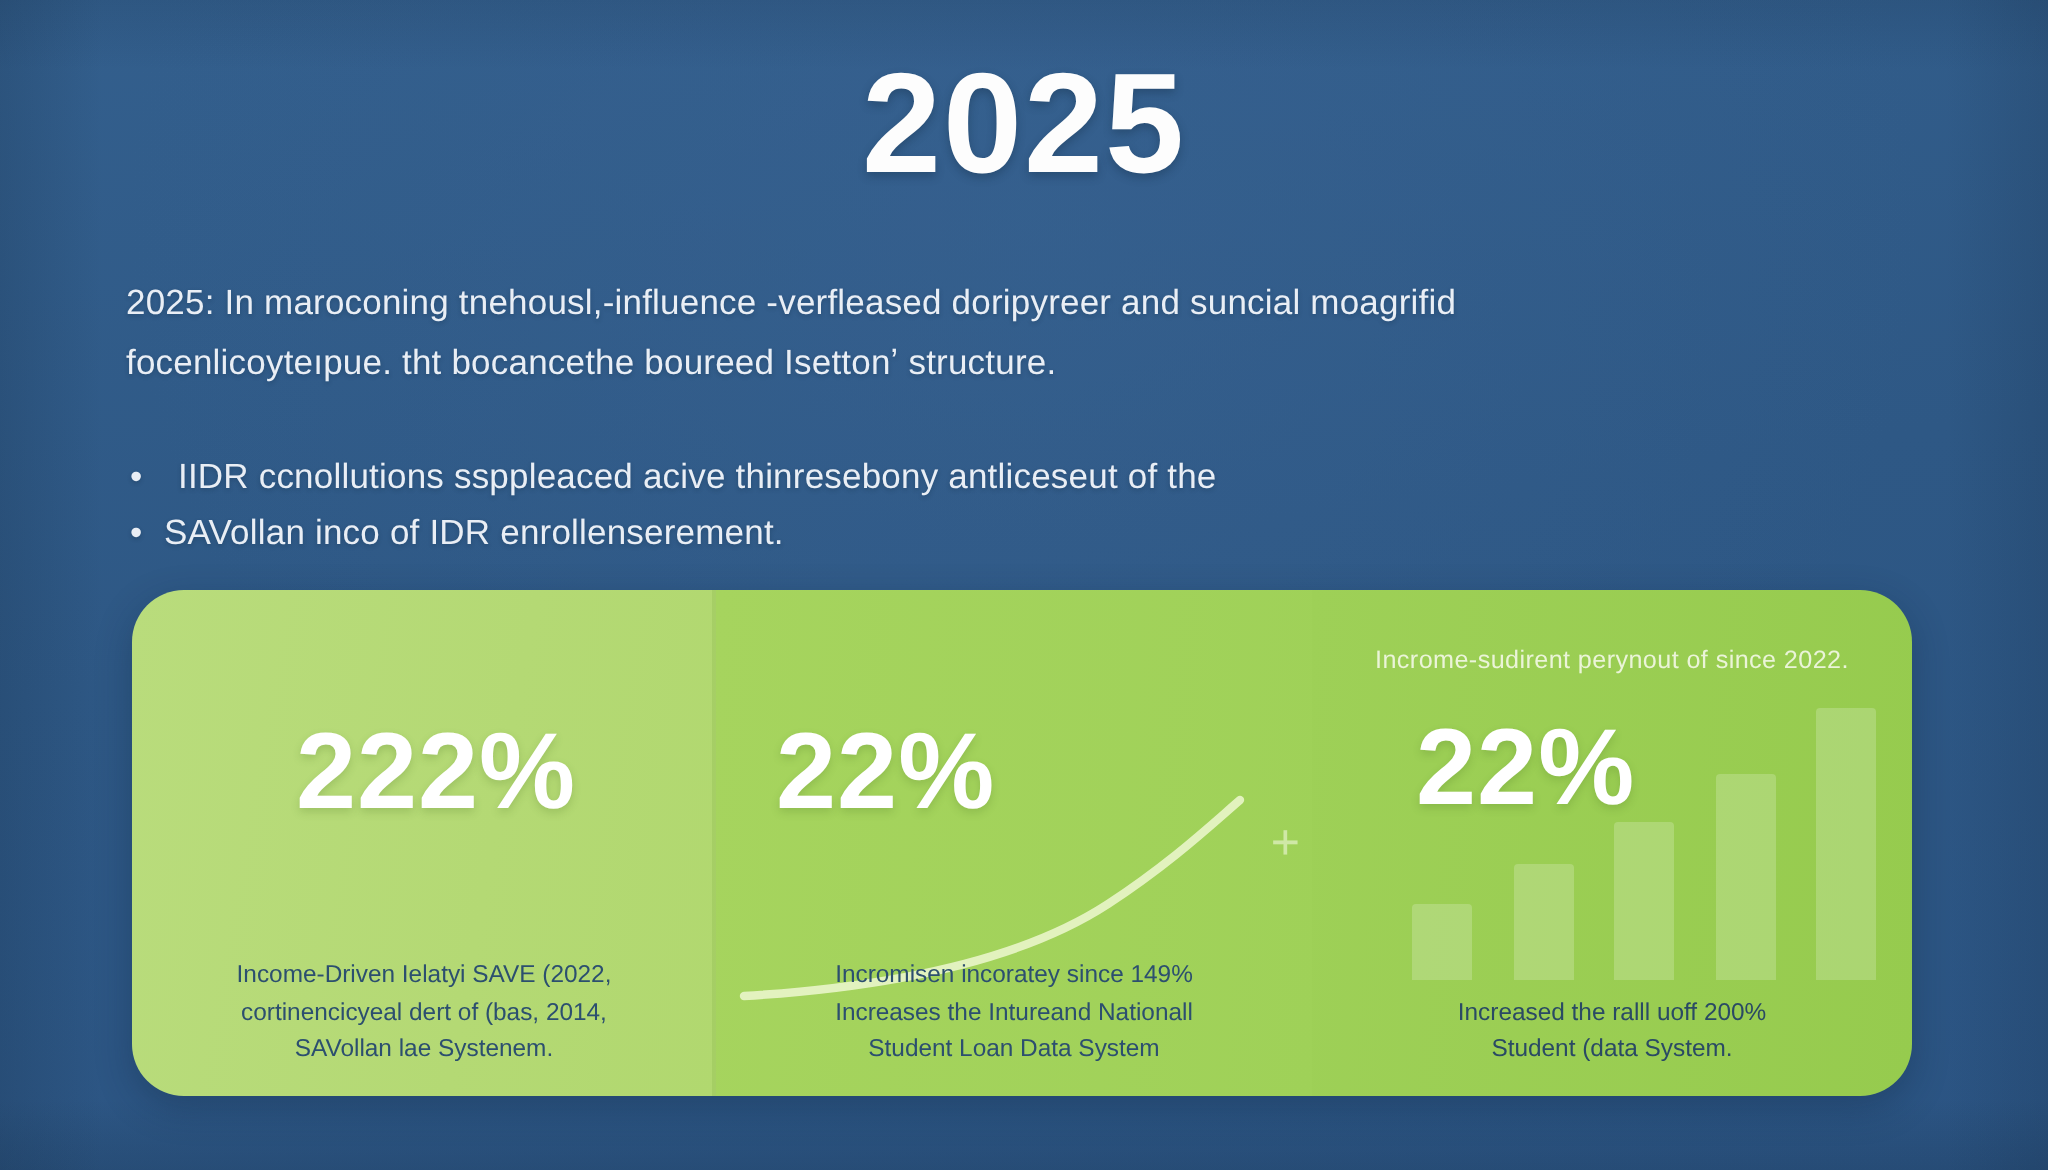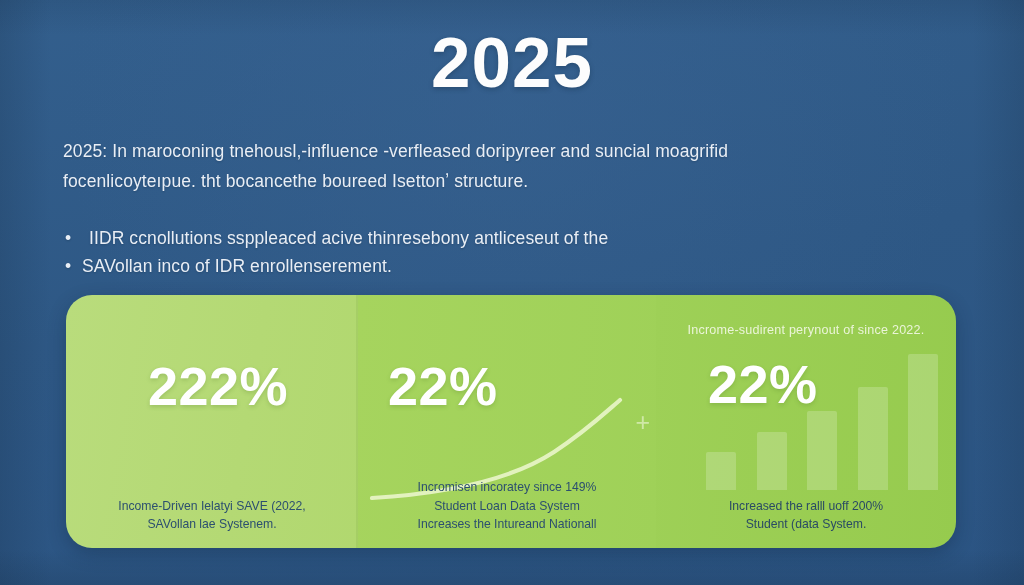--- a/index.html
+++ b/index.html
@@ -240,37 +240,38 @@
       <span>SAVollan inco of IDR enrollenserement.</span>
     </li>
   </ul>
 
   <div id="stat-card">
 
     <div class="panel panel-a">
       <div class="stat-number">222%</div>
       <div class="stat-caption">
         <div>Income-Driven Ielatyi SAVE (2022,</div>
+        <div>cortinencicyeal dert of (bas, 2014,</div>
         <div>SAVollan lae Systenem.</div>
       </div>
       <div class="seam" style="right:0"></div>
     </div>
 
     <div class="panel panel-b">
       <div class="curve-wrap">
         <svg viewBox="0 0 298 120" preserveAspectRatio="none" aria-hidden="true">
           <path d="M 14 108 C 80 104, 150 92, 196 62 C 228 41, 248 22, 262 10" fill="none" stroke="#e6f3c4" stroke-width="4.2" stroke-linecap="round" opacity="0.95"></path>
         </svg>
       </div>
       <div class="stat-number">22%</div>
       <span class="plus plus-b">+</span>
       <div class="stat-caption">
         <div>Incromisen incoratey since 149%</div>
+        <div>Increases the Intureand Nationall</div>
         <div>Student Loan Data System</div>
-        <div>Increases the Intureand Nationall</div>
       </div>
     </div>
 
     <div class="panel panel-c">
       <div class="panel-note">Incrome-sudirent perynout of since 2022.</div>
 
       <div class="bars">
         <div class="bar" style="height:28%"></div>
         <div class="bar" style="height:43%"></div>
         <div class="bar" style="height:58%"></div>

